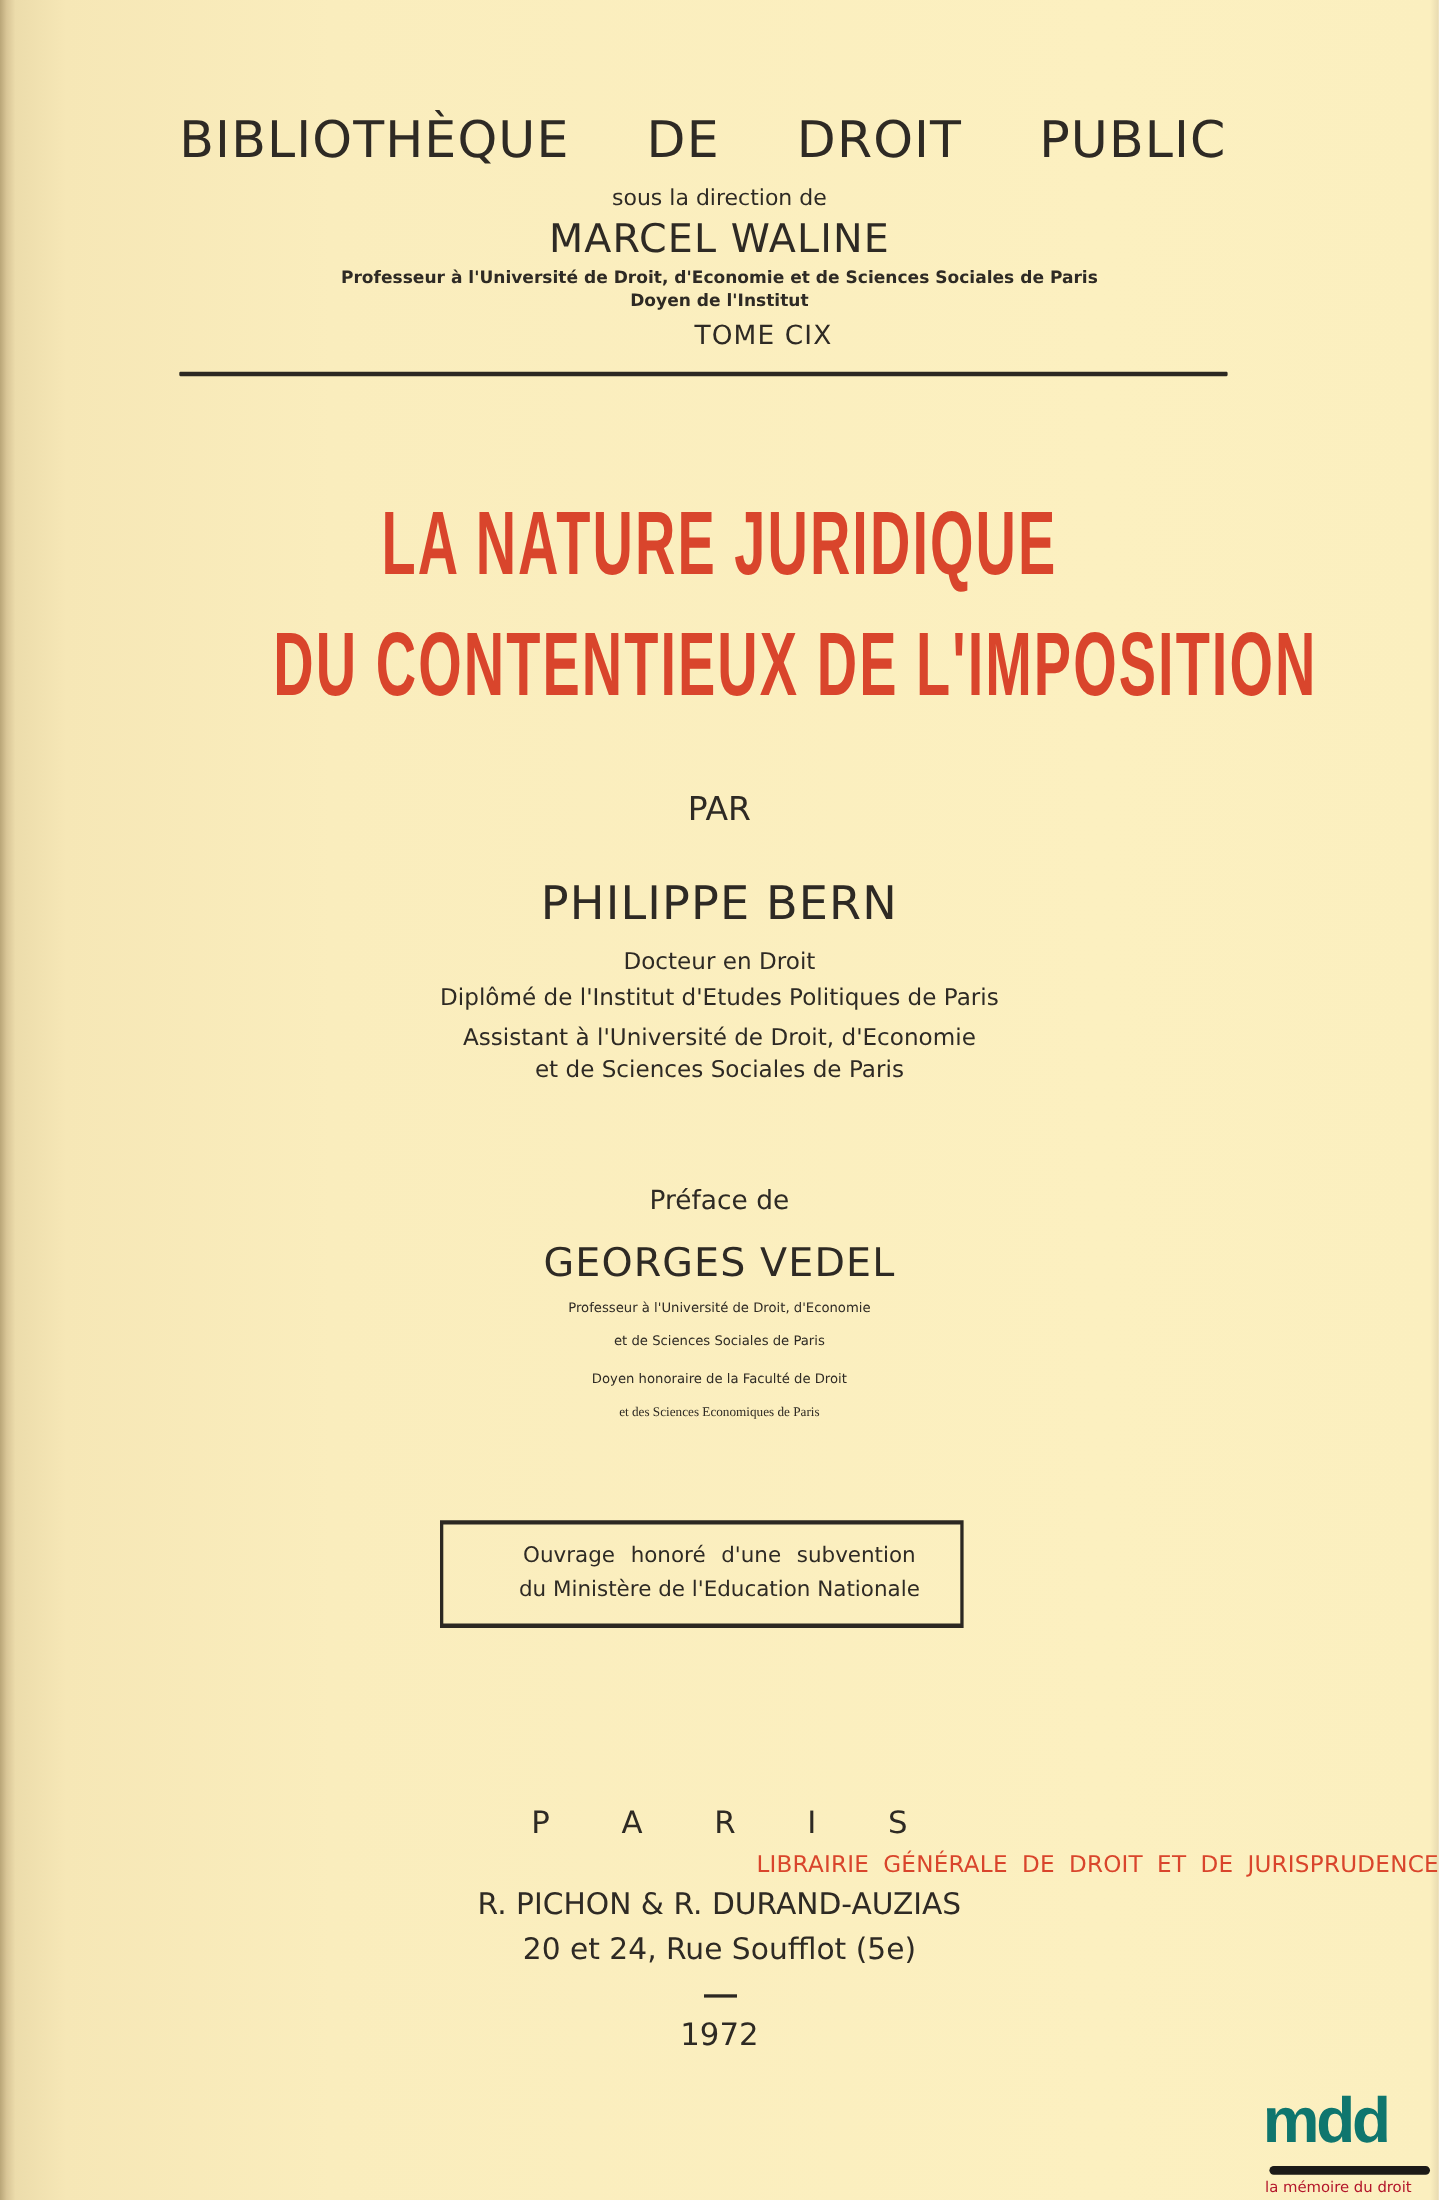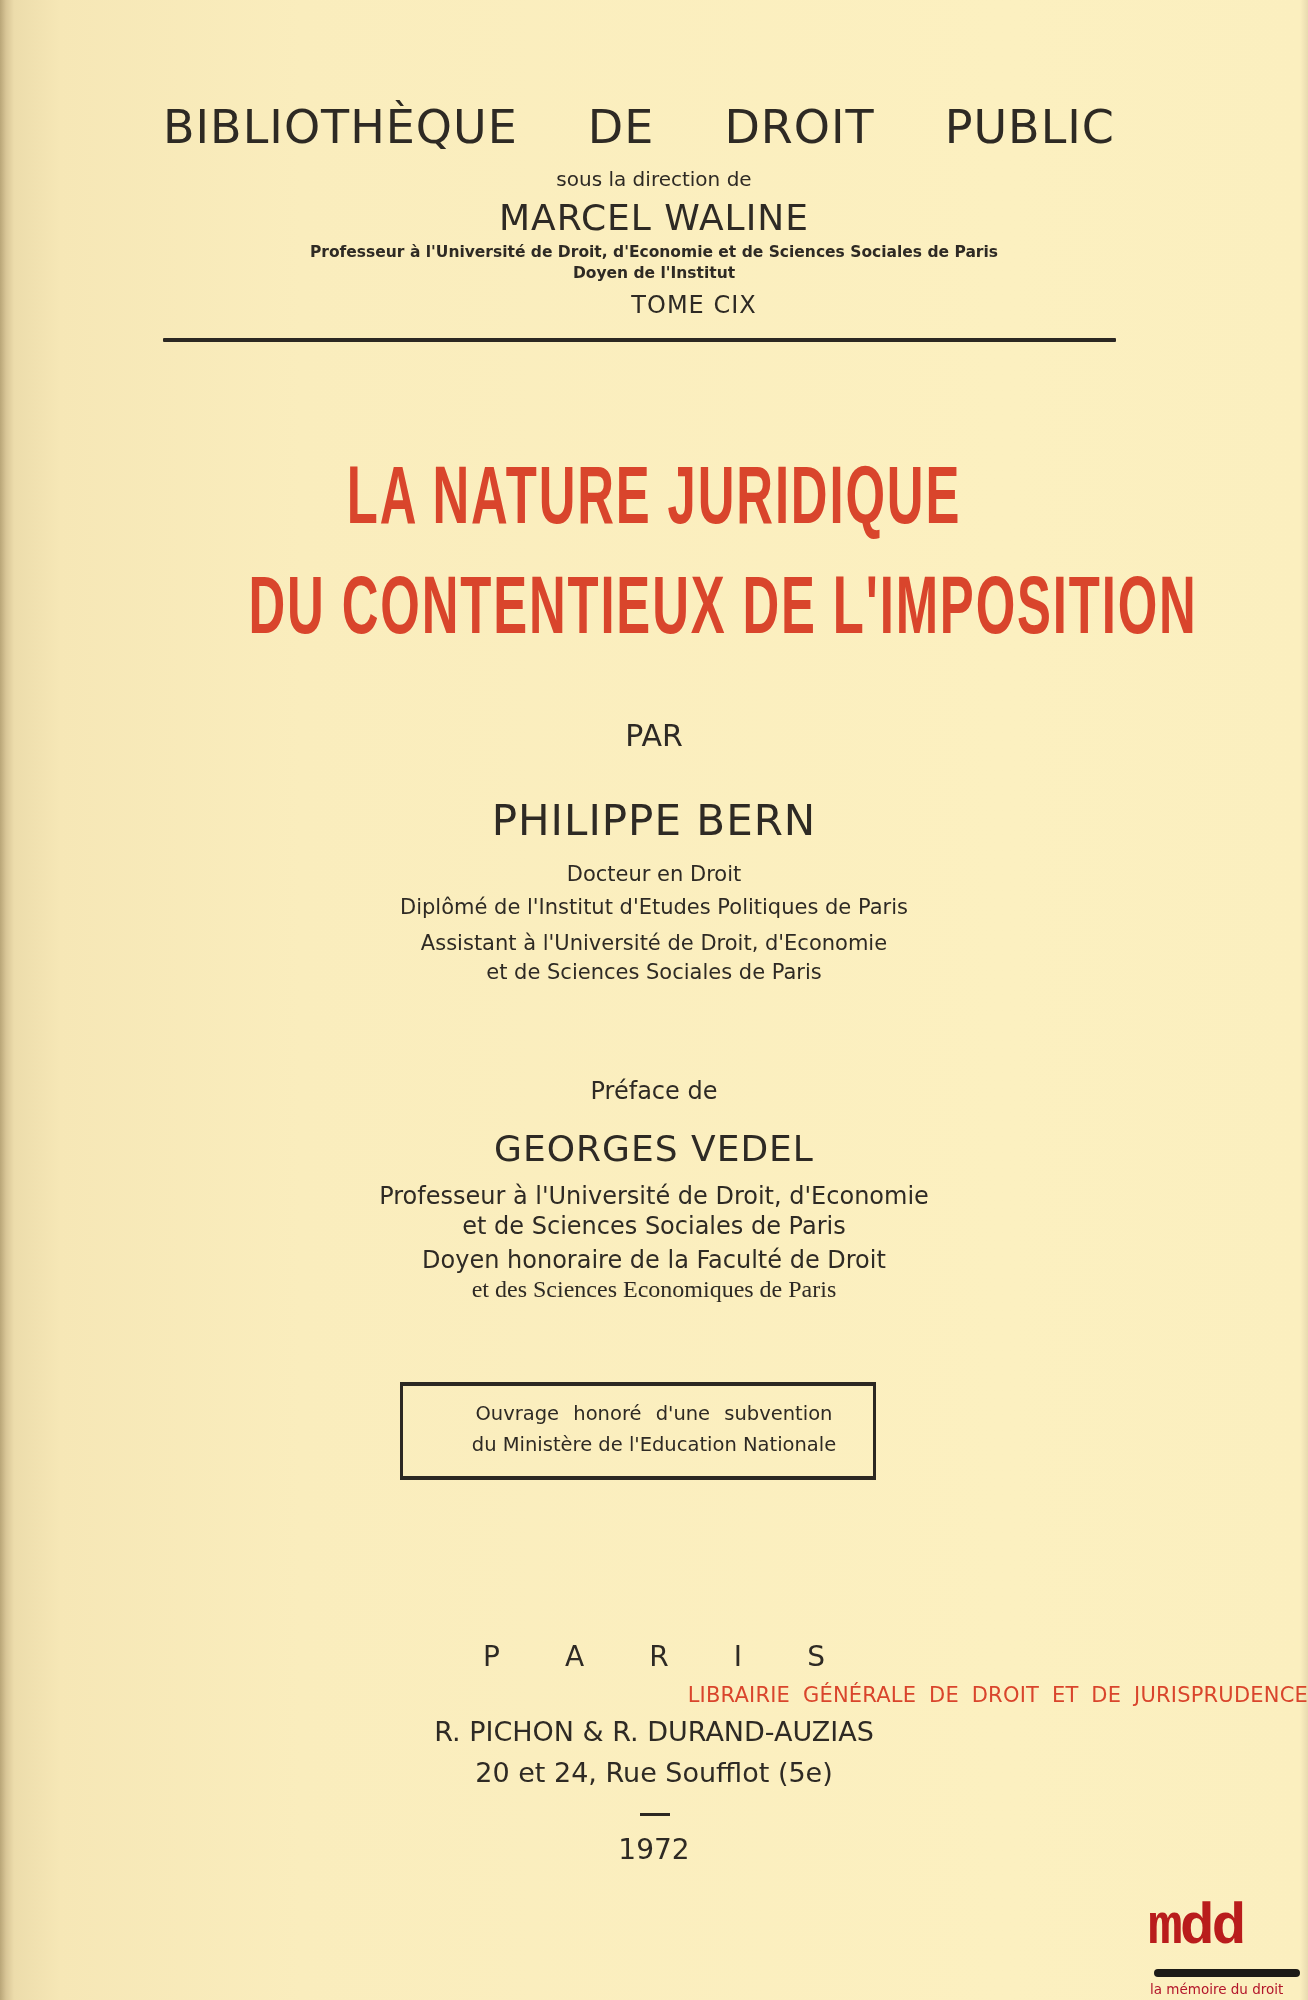--- a/index.html
+++ b/index.html
@@ -28,40 +28,40 @@
   .par { top: 718px; font-size: 30px; }
   .author { top: 796px; font-size: 42px; letter-spacing: 1px; }
   .author-cred { font-size: 21px; }
   .ac1 { top: 862px; }
   .ac2 { top: 895px; }
   .ac3 { top: 931px; }
   .ac4 { top: 960px; }
 
   .preface-label { top: 1077px; font-size: 24px; }
   .prefacer { top: 1128px; font-size: 36px; letter-spacing: 1px; }
-  .pc { font-size: 24px; text-align: center; }
+  .pc { font-size: 12px; text-align: center; }
   .pc1 { top: 1182px; }
   .pc2 { top: 1212px; }
   .pc3 { top: 1246px; }
   .pc4 { top: 1276px; font-family: Liberation Serif, serif; }
 
   .grant-box { position: absolute; left: 400px; top: 1382px; width: 476px; height: 98px; border-top: 4px solid #2c2822; border-bottom: 4px solid #2c2822; border-left: 3px solid #2c2822; border-right: 3px solid #2c2822; box-sizing: border-box; }
   .grant1 { top: 1402px; font-size: 19.5px; word-spacing: 8px; }
   .grant2 { top: 1433px; font-size: 19.5px; }
 
   .city { top: 1640px; font-size: 28px; letter-spacing: 0; }
   .city-letters { display: inline-flex; gap: 0; width: 342px; justify-content: space-between; }
   .publisher { top: 1683px; font-size: 21px; color: #d9452c; word-spacing: 6px; letter-spacing: 0.2px; text-align: right; }
   .printers { top: 1716px; font-size: 27px; }
   .address { top: 1757px; font-size: 27px; }
   .dash { position: absolute; top: 1813px; left: 640px; width: 30px; height: 3px; background: #2c2822; }
   .year { top: 1833px; font-size: 28px; }
 
   .logo { position: absolute; left: 1148px; top: 1893px; width: 160px; height: 107px; }
-  .logo-mdd { position: absolute; left: 0; top: 0; font-family: Liberation Mono, monospace; font-size: 58px; font-weight: bold; color: #b91c1c; letter-spacing: -3px; line-height: 70px; }
+  .logo-mdd { position: absolute; left: 0; top: 0; font-family: Liberation Sans, sans-serif; font-size: 58px; font-weight: bold; color: #0f766e; letter-spacing: -3px; line-height: 70px; }
   .logo-bar { position: absolute; left: 6px; top: 76px; width: 146px; height: 8px; background: #1c1a17; border-radius: 4px; }
   .logo-tag { position: absolute; left: 2px; top: 88px; font-size: 13.5px; color: #b3152a; white-space: nowrap; font-family: "DejaVu Sans", sans-serif; }
 </style>
 </head>
 <body>
 
 <div>
 
   <div class="line series-title dark">
     <span>BIBLIOTHÈQUE</span>

